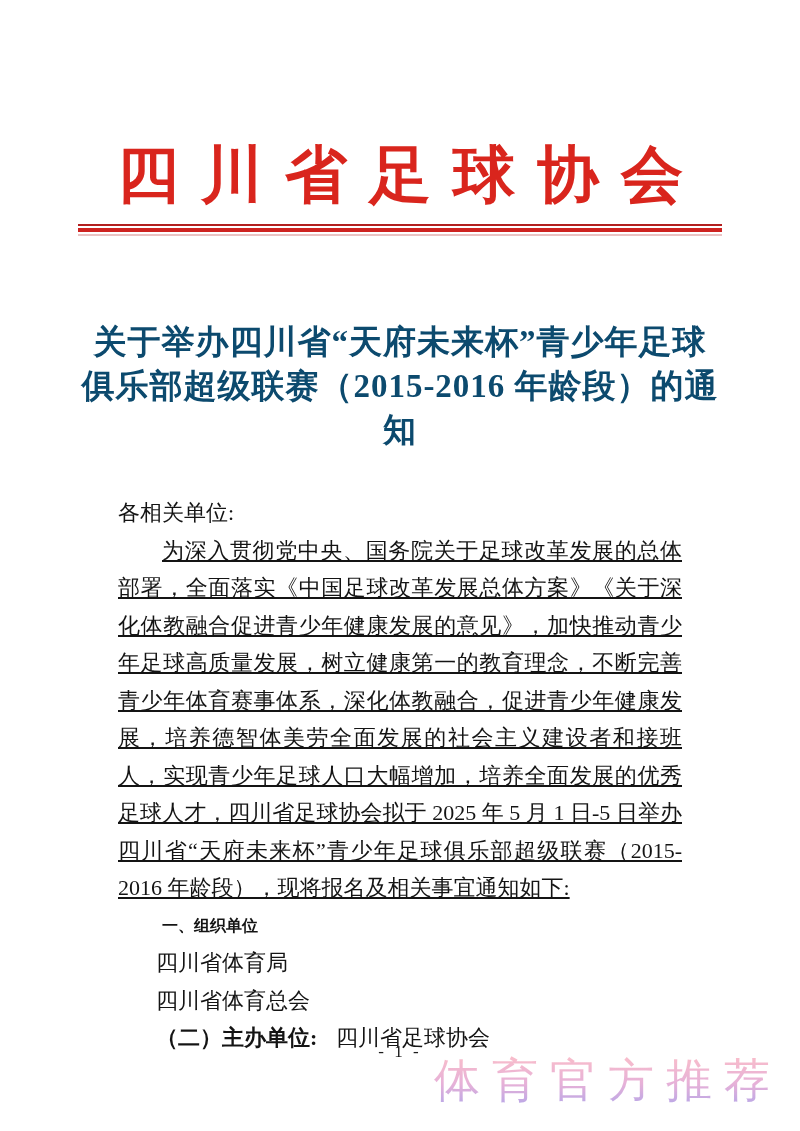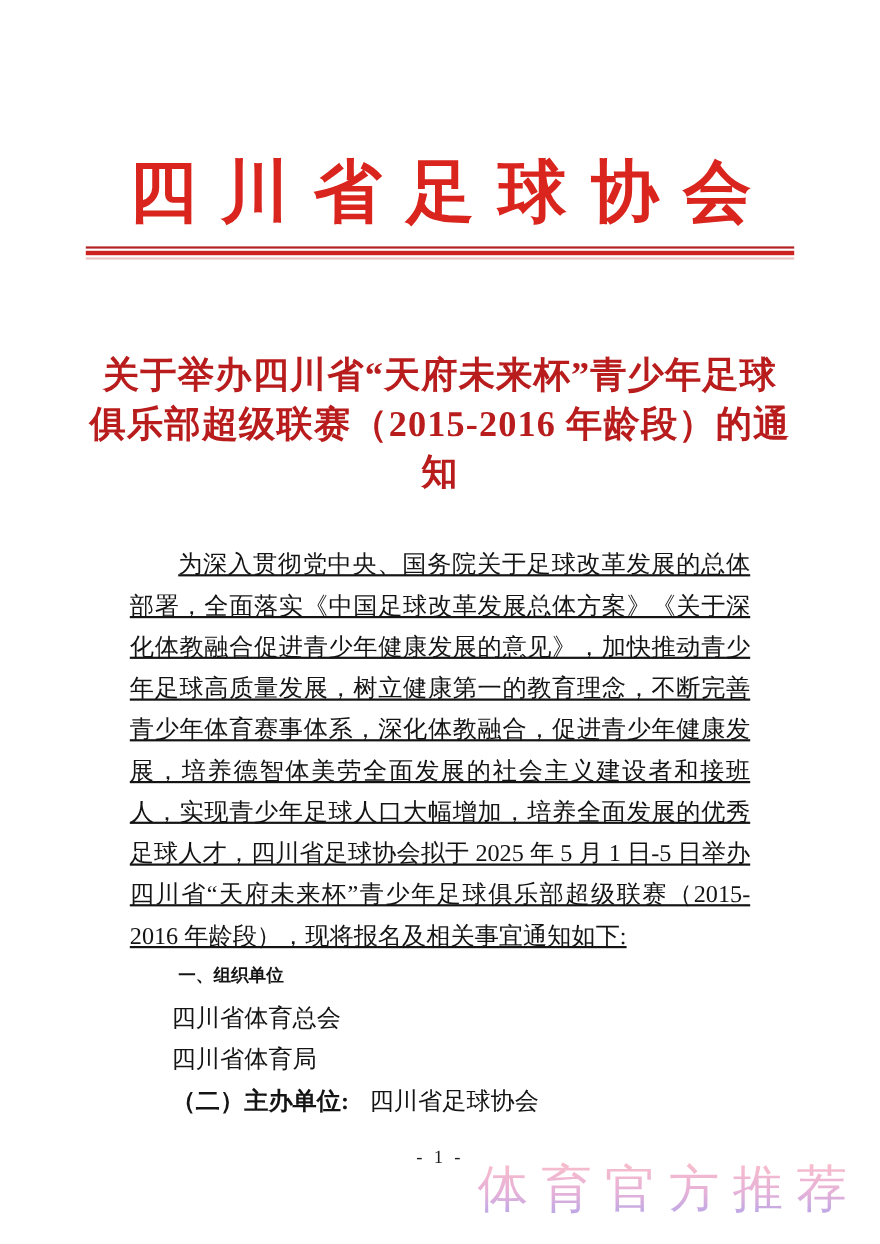--- a/index.html
+++ b/index.html
@@ -40,21 +40,21 @@
   .rule-main  { height: 4px; background: #ce2220; margin-top: 2px; }
   .rule-faint { height: 2px; background: #eac3c3; margin-top: 2px; }
 
   
   .doc-title {
     margin: 84px 50px 0 50px;
     text-align: center;
     font-size: 33px;
     line-height: 44px;
     font-weight: bold;
-    color: #b91c1c;
+    color: #0c4a6e;
     letter-spacing: 1px;
   }
   .title-line { display: block; }
 
   
   .body {
     margin: 42px 100px 0 100px;
     font-size: 22px;
     line-height: 37.5px;
     text-align: justify;
@@ -135,29 +135,30 @@
     </div>
   </header>
 
   <h1 class="doc-title">
     <span class="title-line">关于举办四川省“天府未来杯”青少年足球</span>
     <span class="title-line">俱乐部超级联赛（2015-2016 年龄段）的通知</span>
   </h1>
 
   <main class="body">
 
+    <p class="salutation">各相关单位:</p>
 
     <p class="para">为深入贯彻党中央、国务院关于足球改革发展的总体部署，全面落实《中国足球改革发展总体方案》《关于深化体教融合促进青少年健康发展的意见》，加快推动青少年足球高质量发展，树立健康第一的教育理念，不断完善青少年体育赛事体系，深化体教融合，促进青少年健康发展，培养德智体美劳全面发展的社会主义建设者和接班人，实现青少年足球人口大幅增加，培养全面发展的优秀足球人才，四川省足球协会拟于 2025 年 5 月 1 日-5 日举办四川省“天府未来杯”青少年足球俱乐部超级联赛（2015-2016 年龄段），现将报名及相关事宜通知如下:</p>
 
     <h2 class="section-heading">一、组织单位</h2>
 
     <div class="org-item">
       <span class="org-values">
+        <span class="org-value">四川省体育局</span>
         <span class="org-value">四川省体育总会</span>
-        <span class="org-value">四川省体育局</span>
       </span>
     </div>
 
     <div class="org-item">
       <span class="org-label">（二）主办单位:</span>
       <span class="org-values">
         <span class="org-value">四川省足球协会</span>
       </span>
     </div>
 

